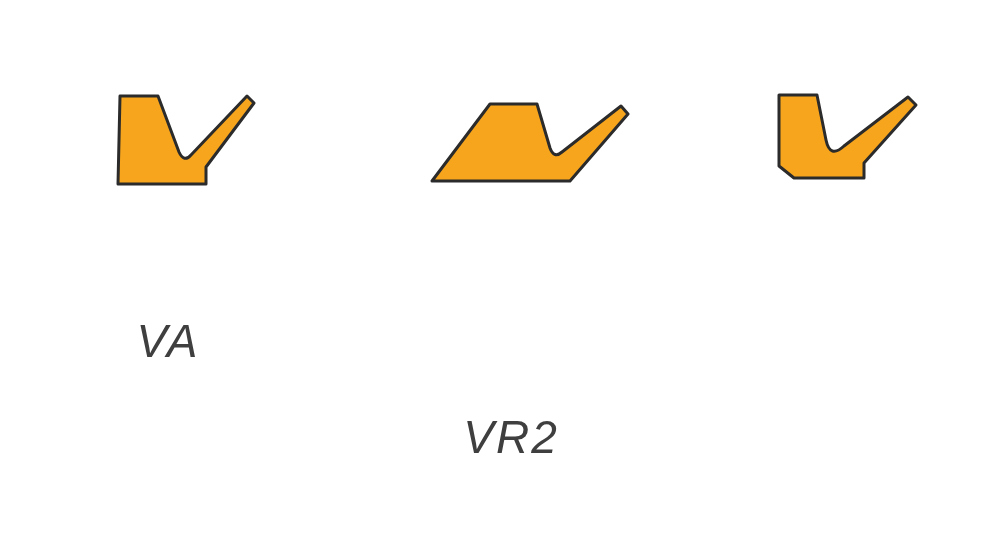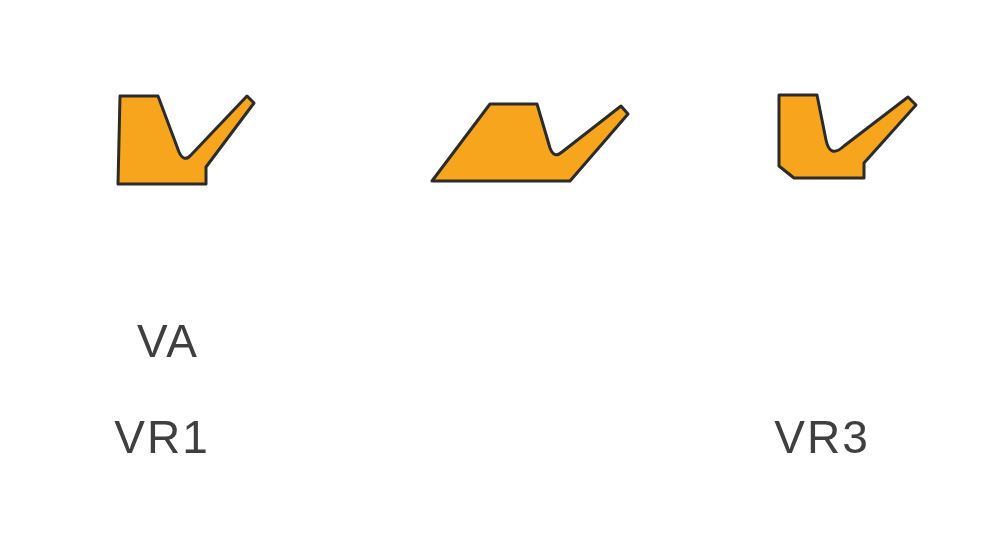--- a/index.html
+++ b/index.html
@@ -7,20 +7,21 @@
     padding: 0;
     background: #ffffff;
     font-family: "Liberation Sans", "DejaVu Sans", sans-serif;
   }
   .canvas {
     position: relative;
     width: 1000px;
     height: 539px;
     background: var(--background, #ffffff);
     overflow: hidden;
+    font-style: italic;
   }
   .shapes-svg {
     position: absolute;
     left: 0;
     top: 0;
     width: 1000px;
     height: 546px;
     display: block;
   }
   .seal-shape {
@@ -51,16 +52,15 @@
 
     <path class="seal-shape" d="M 120 96 L 158 96 L 179 152 Q 184 163 191 155 L 247 96 L 254 103 L 206 167 L 206 184 L 118 184 Z"></path>
 
     <path class="seal-shape" d="M 432 181 L 490 104 L 537 104 L 550 148 Q 554 159 562 152 L 621 106 L 628 114 L 570 181 Z"></path>
 
     <path class="seal-shape" d="M 779 95 L 817 95 L 826 140 Q 830 159 844 146 L 908 97 L 916 105 L 864 163 L 864 178 L 794 178 L 779 166 Z"></path>
   </svg>
 
   <div class="label" style="left:168px; top:318px">VA</div>
 
-  <div class="label" style="left:162px; top:414px">VR1</div>
-  <div class="label" style="left:822px; top:414px">VR3</div>
+  <div class="label" style="left:511px; top:414px">VR2</div>
 
 </div>
 
 </body></html>

